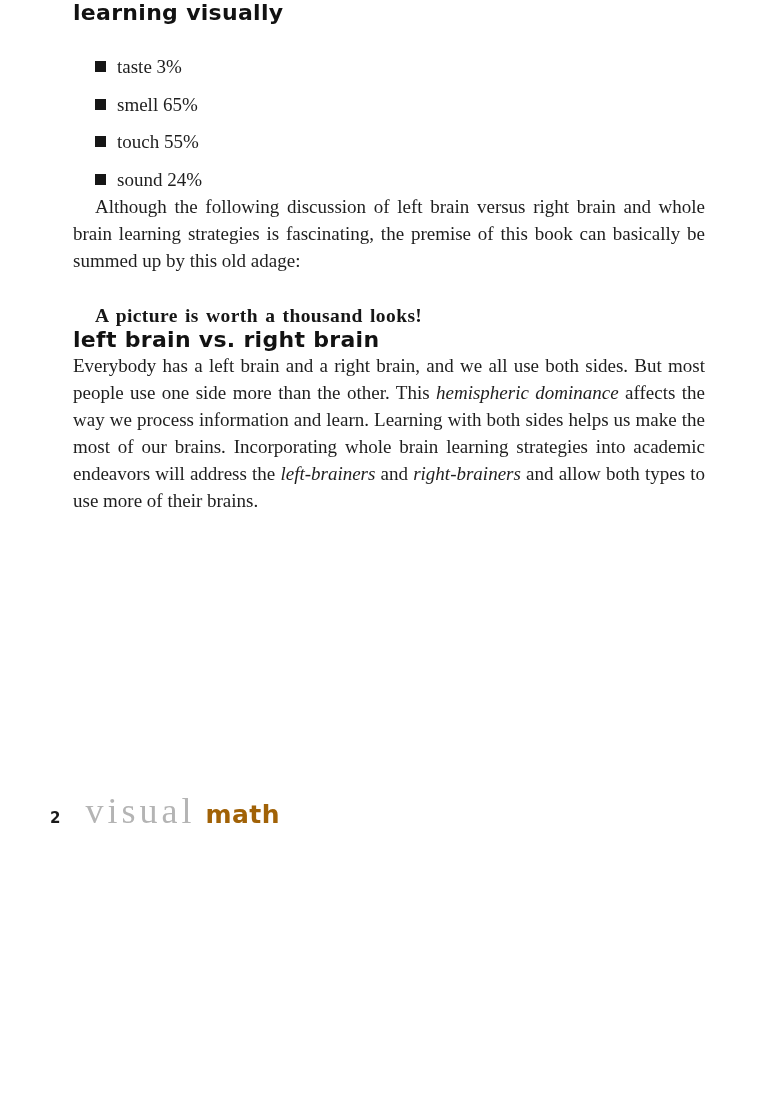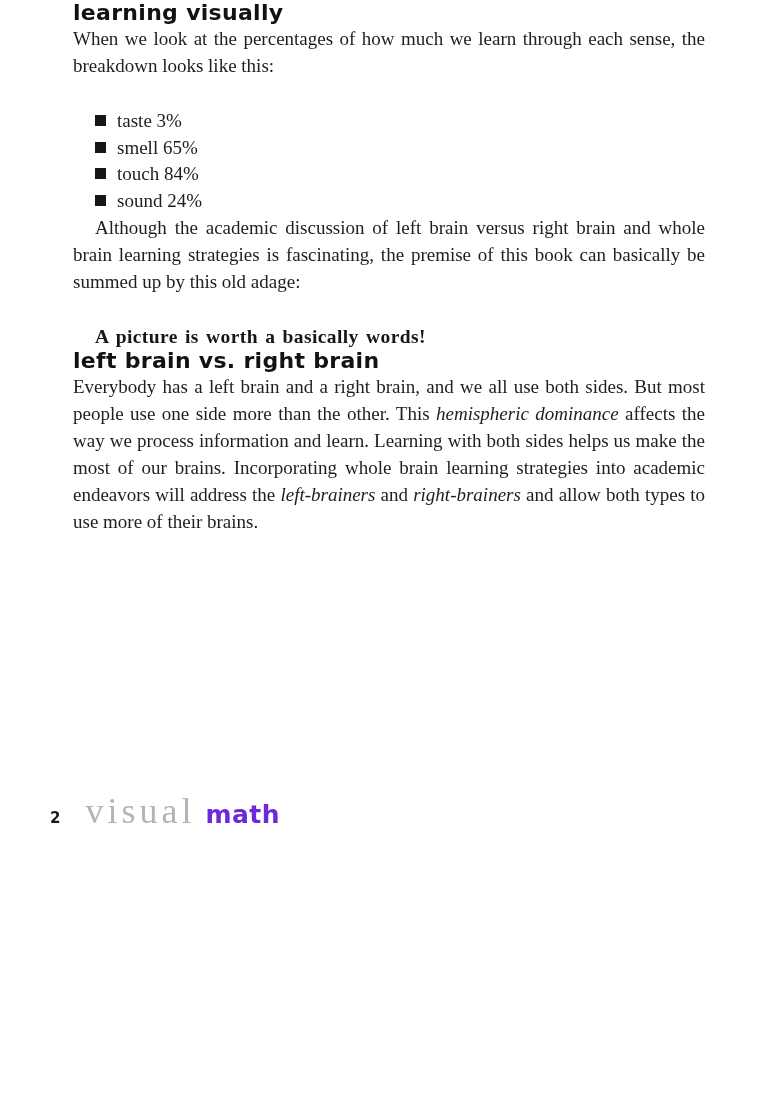--- a/index.html
+++ b/index.html
@@ -48,20 +48,21 @@
   ul.senses-list {
     list-style: none;
     margin: 29px 0 0 22px;
     padding: 0;
   }
   li.sense-item {
     font-size: 19px;
     line-height: 26.6px;
     display: flex;
     align-items: baseline;
+    margin-top: 11px;
   }
   li.sense-item.bold { font-weight: bold; }
   .bullet {
     display: inline-block;
     width: 11px;
     height: 11px;
     background: #161616;
     margin-right: 11px;
     flex: 0 0 11px;
     transform: translateY(-1px);
@@ -95,56 +96,55 @@
     font-family: "Liberation Serif", serif;
     font-size: 36px;
     color: #b4b4b4;
     letter-spacing: 4px;
     margin-right: 10px;
   }
   .brand-bold {
     font-family: "DejaVu Sans", "Liberation Sans", sans-serif;
     font-weight: bold;
     font-size: 25px;
-    color: #6d28d9;
+    color: #a16207;
     letter-spacing: 0.5px;
   }
 </style>
 </head>
 <body>
 
 <div class="page">
   <div class="content">
 
     <h1 class="section-heading heading-1">learning visually</h1>
 
-    <p class="body-text intro-para">When we look at the percentages of how much we learn through each sense, the breakdown looks like this:</p>
 
     <ul class="senses-list">
         <li class="sense-item">
           <span class="bullet"></span>
           <span>taste 3%</span>
         </li>
         <li class="sense-item">
           <span class="bullet"></span>
           <span>smell 65%</span>
         </li>
         <li class="sense-item">
           <span class="bullet"></span>
-          <span>touch 84%</span>
+          <span>touch 55%</span>
         </li>
         <li class="sense-item">
           <span class="bullet"></span>
           <span>sound 24%</span>
         </li>
       </ul>
 
-    <p class="body-text discussion-para">Although the academic discussion of left brain versus right brain and whole brain learning strategies is fascinating, the premise of this book can basically be summed up by this old adage:</p>
+    <p class="body-text discussion-para">Although the following discussion of left brain versus right brain and whole brain learning strategies is fascinating, the premise of this book can basically be summed up by this old adage:</p>
 
-    <p class="adage">A picture is worth a basically words!</p>
+    <p class="adage">A picture is worth a thousand looks!</p>
 
     <h1 class="section-heading heading-2">left brain vs. right brain</h1>
 
     <p class="body-text body-para"><span>Everybody has a left brain and a right brain, and we all use both sides. But most people use one side more than the other. This </span><em>hemispheric dominance</em><span> affects the way we process information and learn. Learning with both sides helps us make the most of our brains. Incorporating whole brain learning strategies into academic endeavors will address the </span><em>left-brainers</em><span> and </span><em>right-brainers</em><span> and allow both types to use more of their brains.</span></p>
 
   </div>
 
   <div class="footer">
     <span class="page-number">2</span>
     <span class="brand-light">visual</span>

